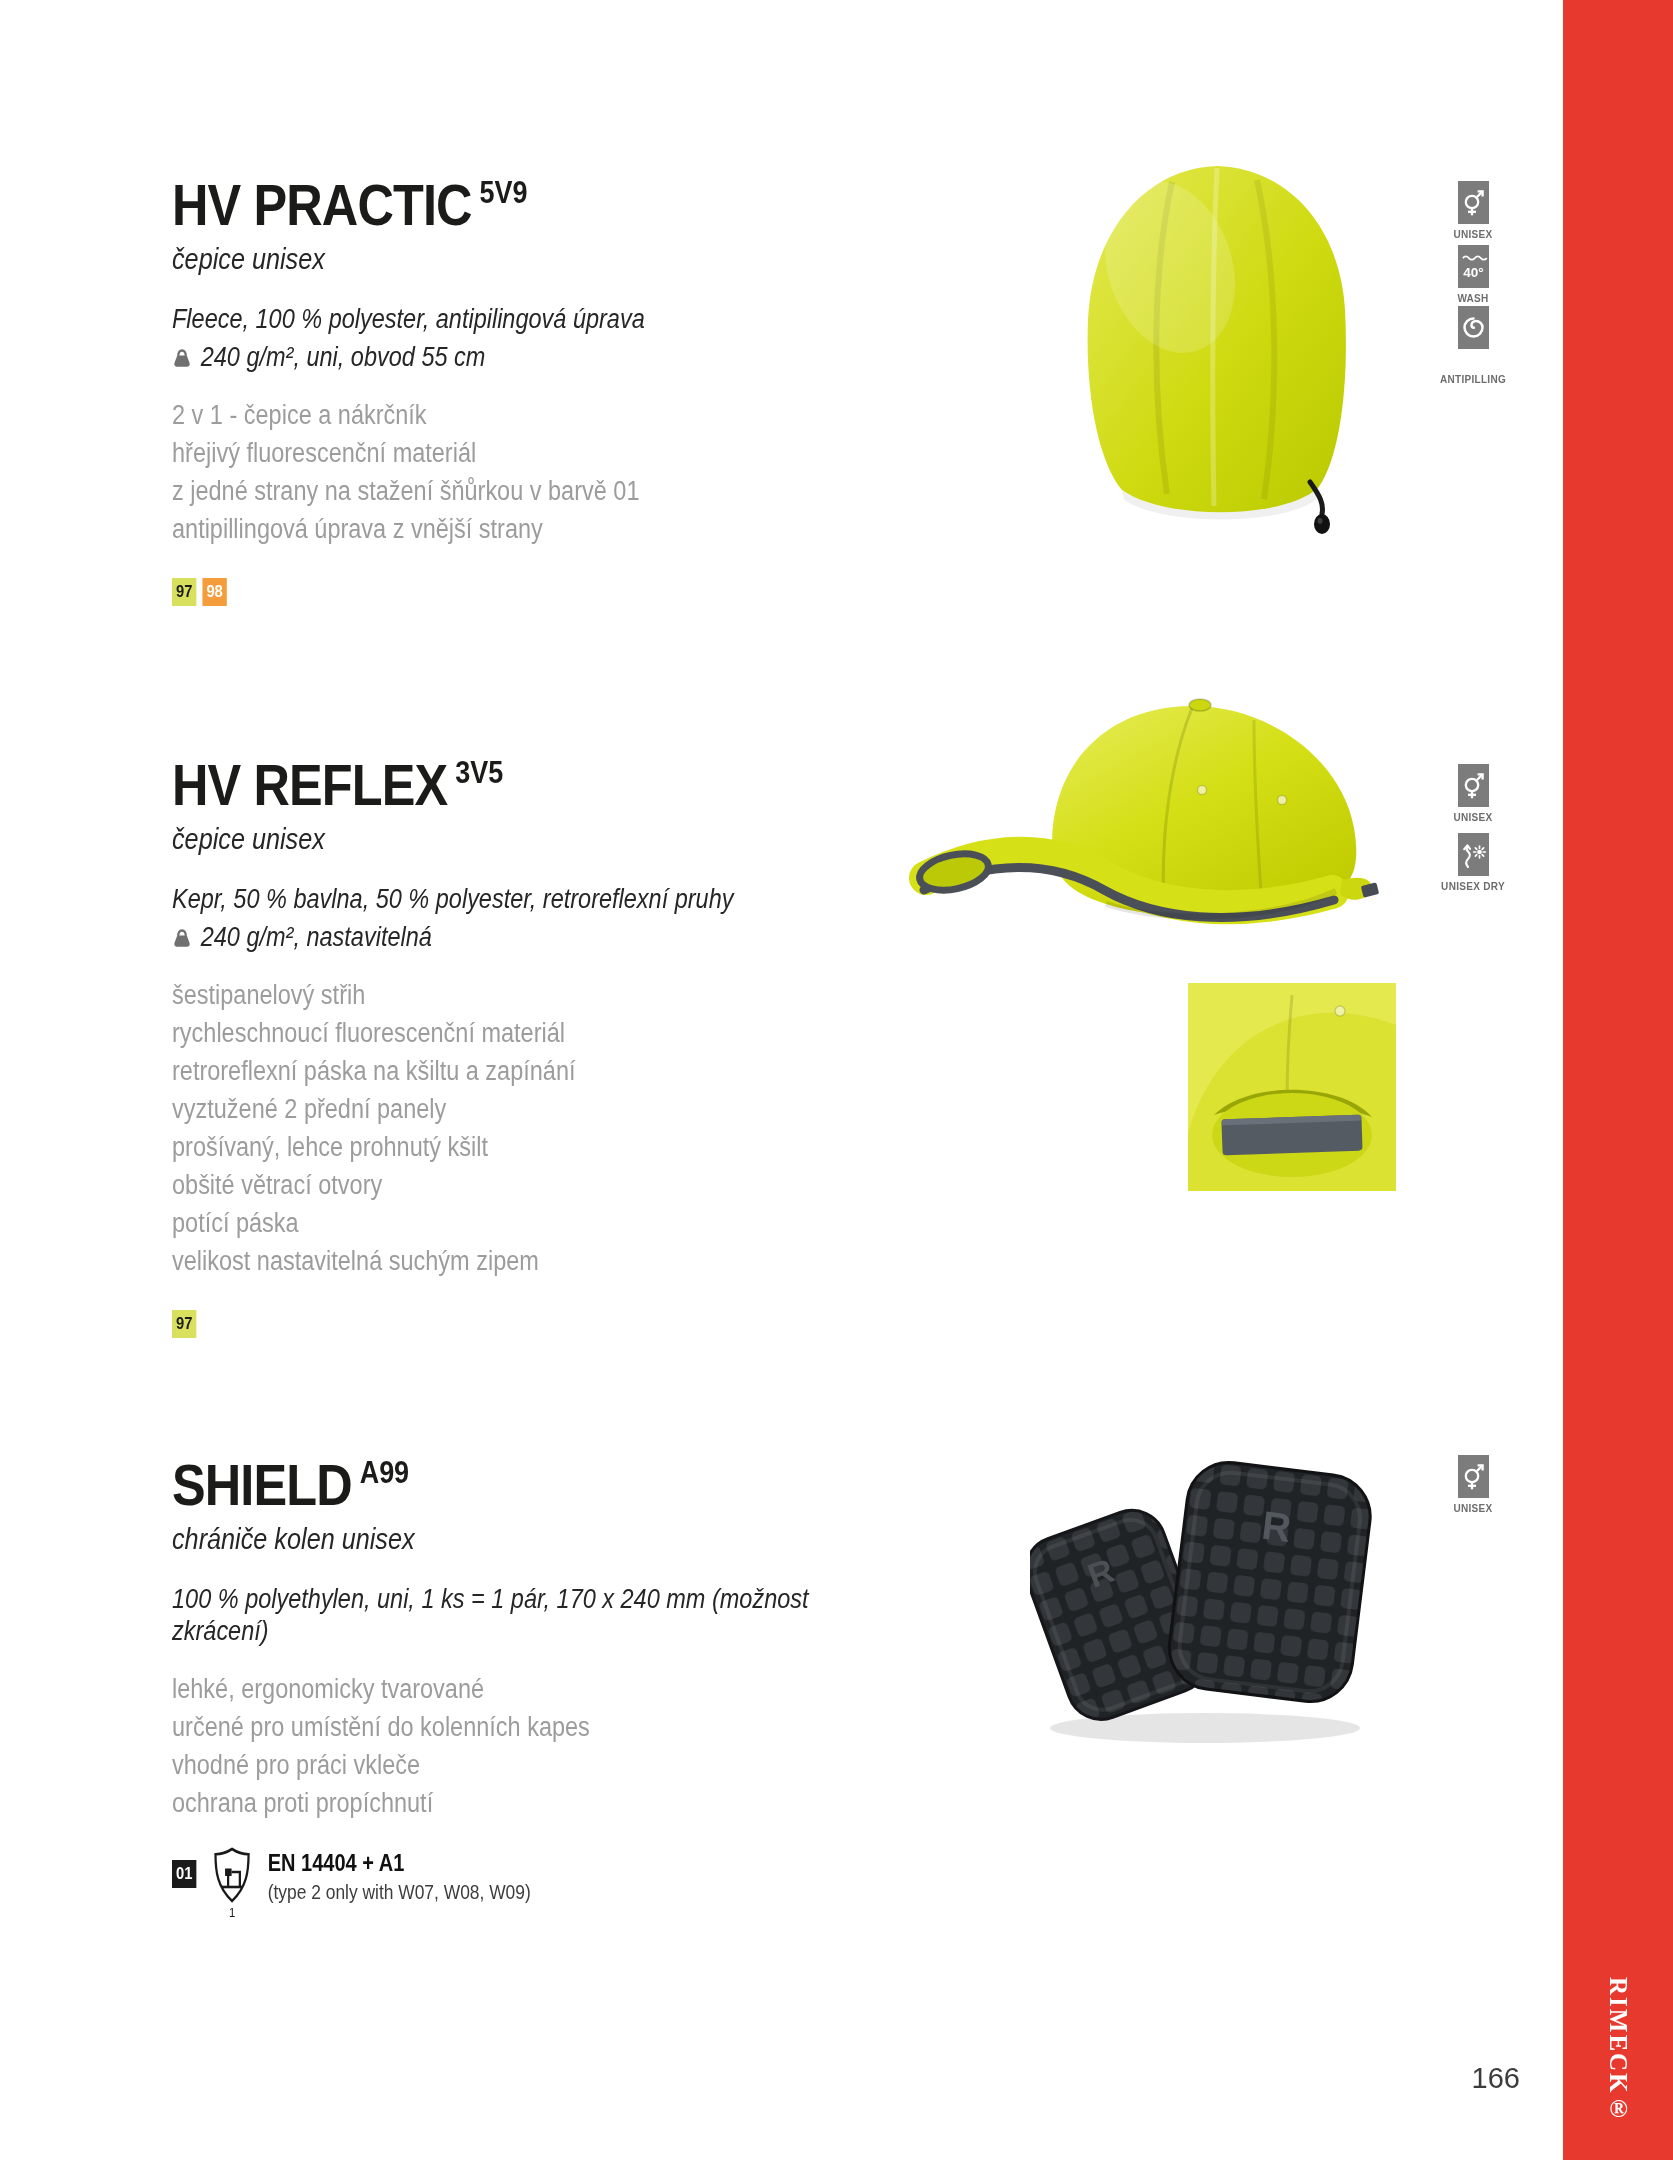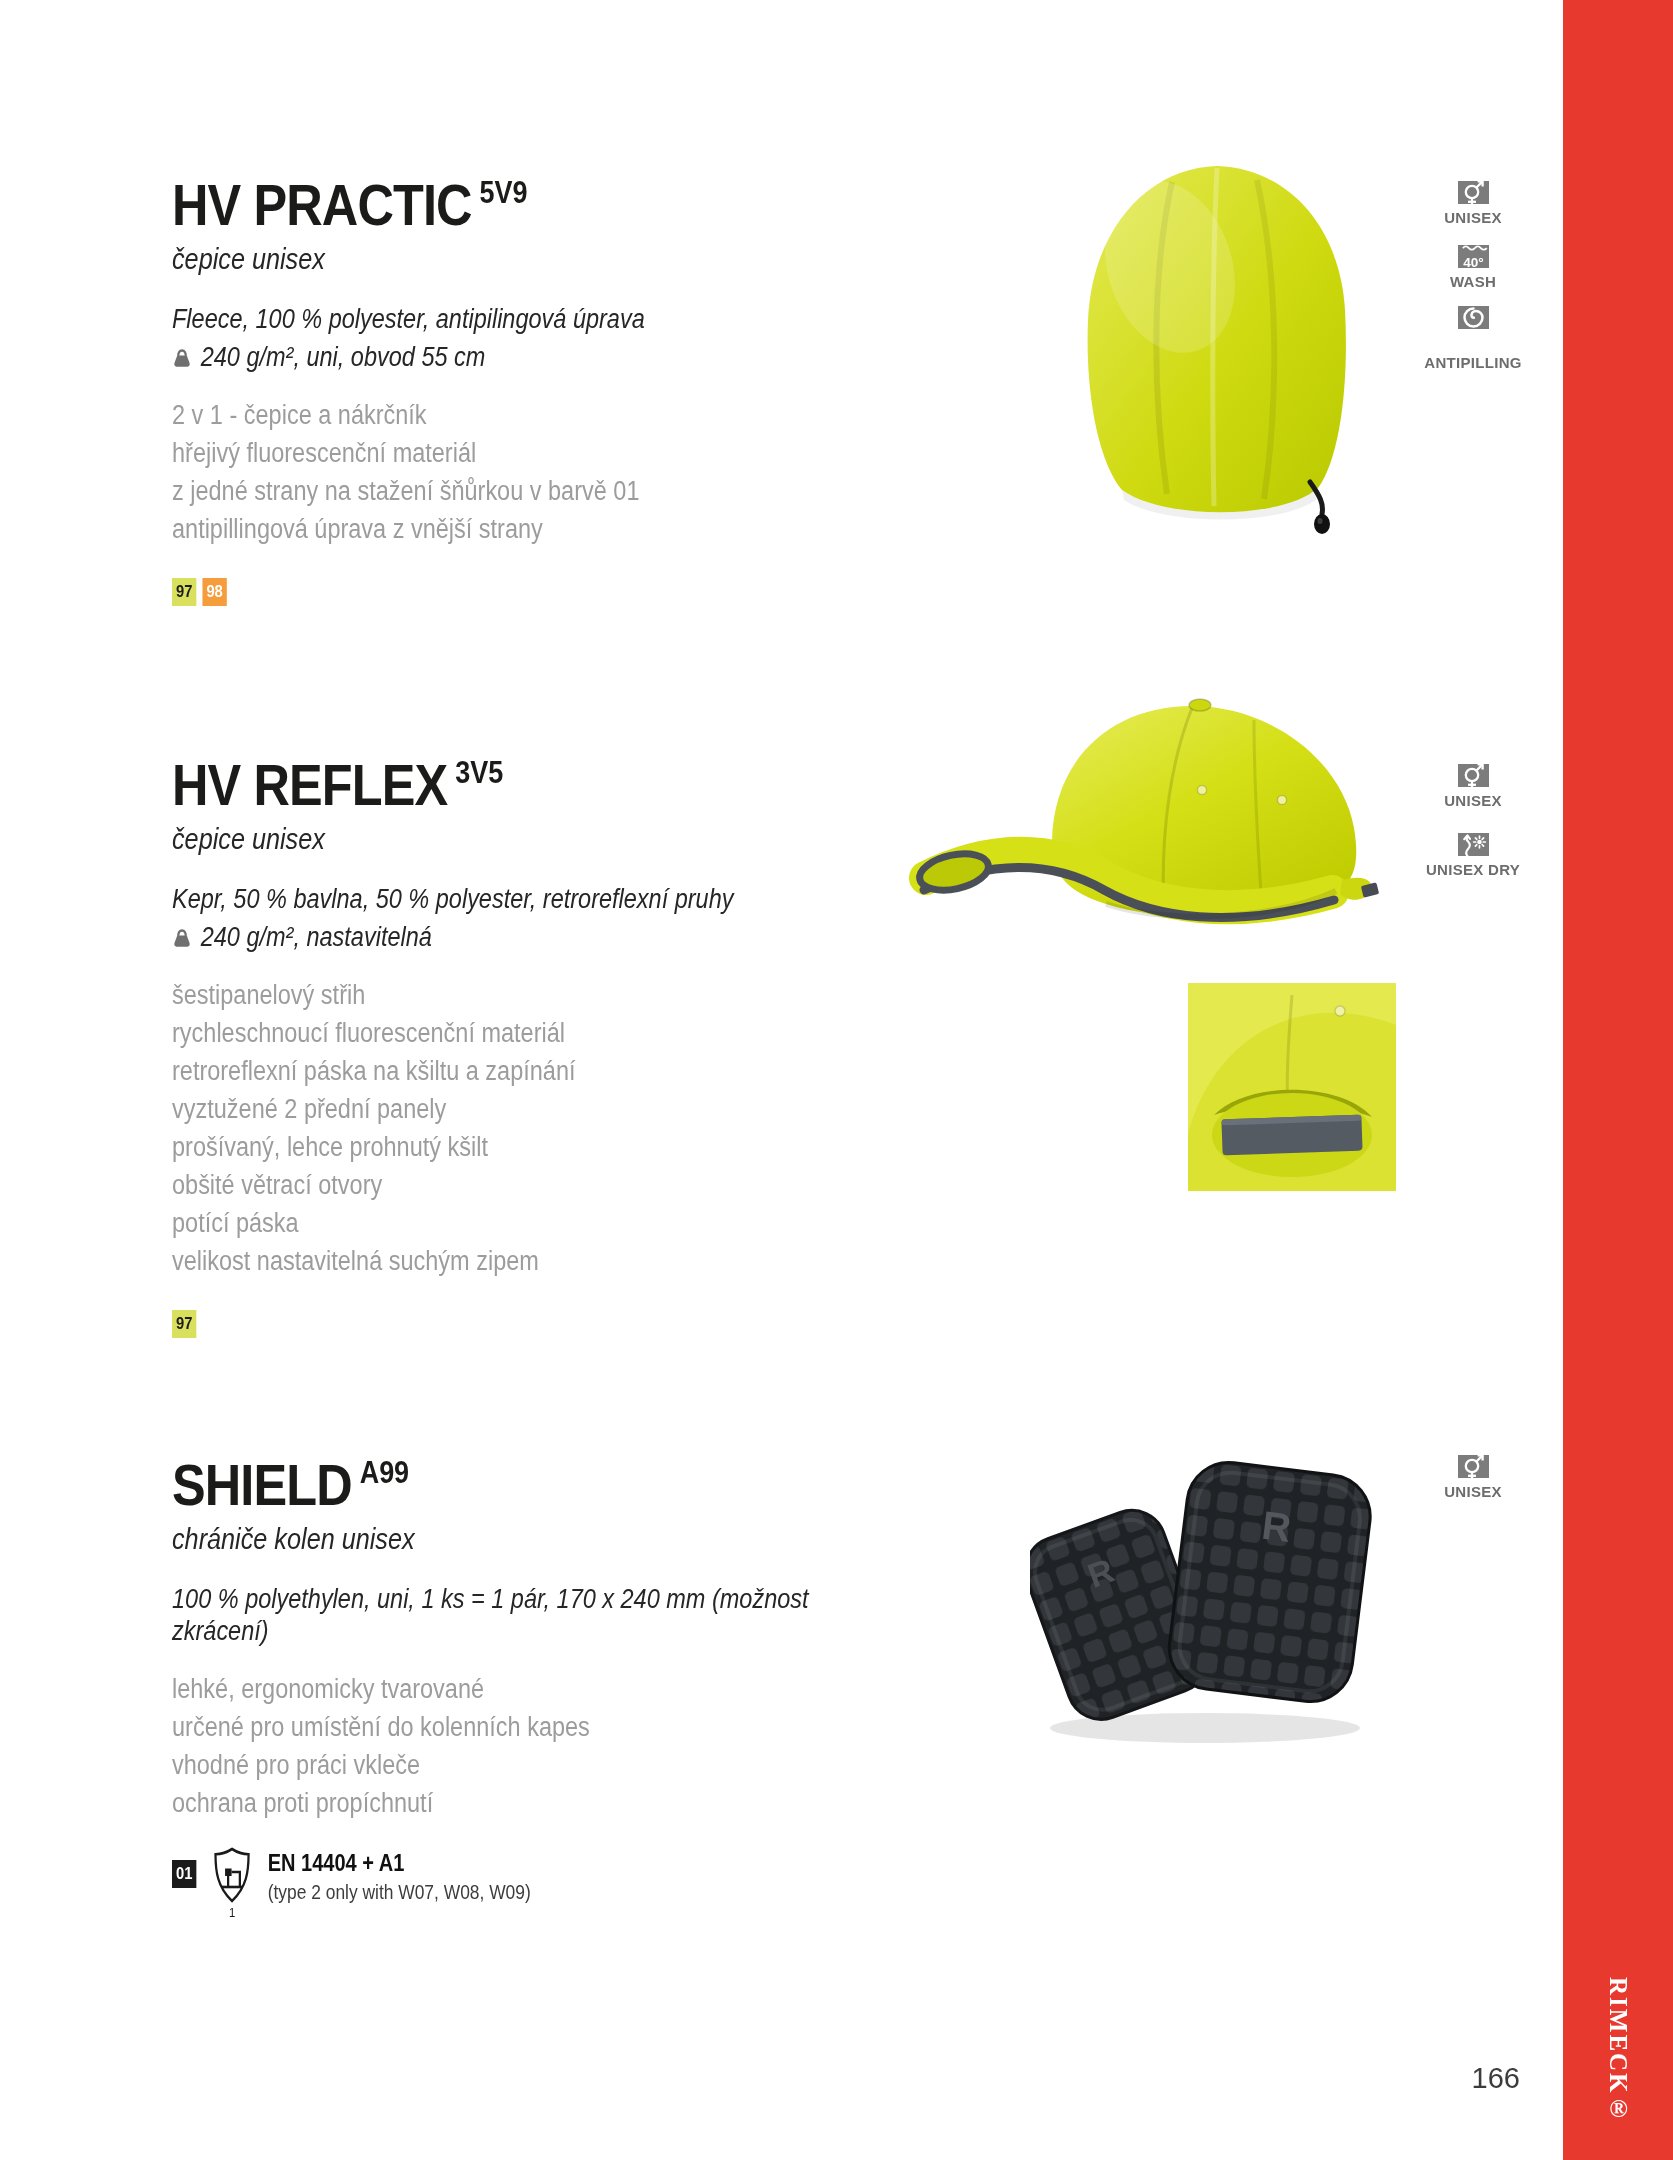--- a/index.html
+++ b/index.html
@@ -69,25 +69,25 @@
   .cert-text{padding-top:4px;}
   .cert-code{font-size:23px;font-weight:700;color:#111111;}
   .cert-note{font-size:20px;color:#3d3d3d;margin-top:4px;}
 
   
   .badge{
     position:absolute;left:1407px;width:132px;
     display:flex;flex-direction:column;align-items:center;
   }
   .badge-box{
-    width:31px;height:23px;background:#7c7c7c;
+    width:31px;height:43px;background:#7c7c7c;
     display:flex;align-items:center;justify-content:flex-start;
   }
   .badge-label{
-    margin-top:5px;font-size:15px;font-weight:700;color:#6d6d6d;
+    margin-top:5px;font-size:10px;font-weight:700;color:#6d6d6d;
     letter-spacing:0.3px;white-space:nowrap;
   }
 
   
   .illus{position:absolute;}
 </style>
 </head>
 <body>
 
 <div class="page">

